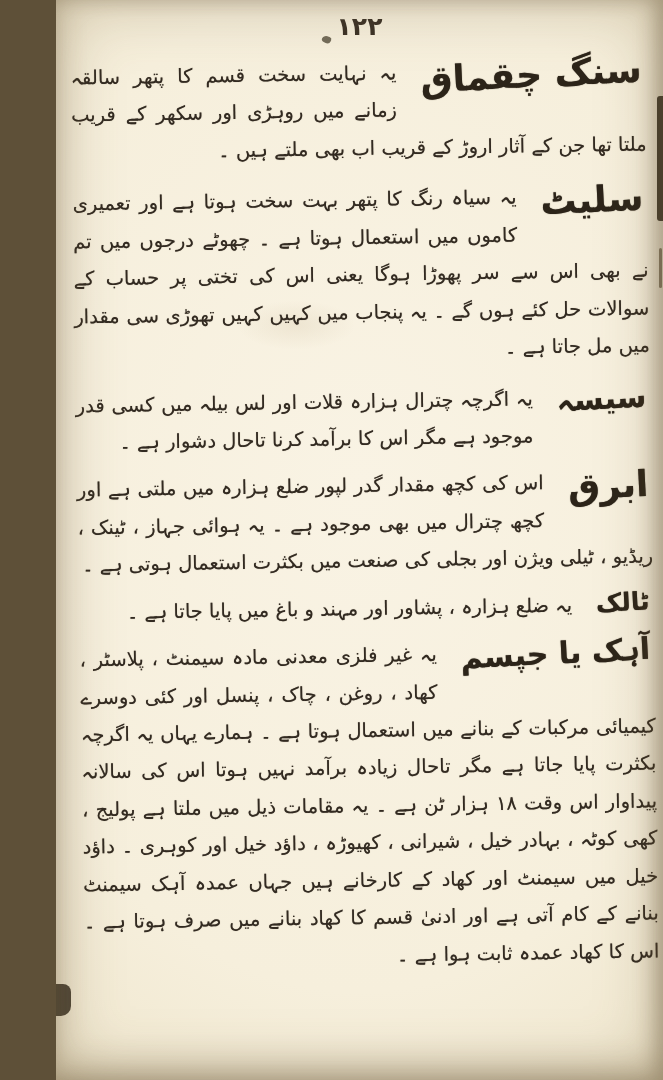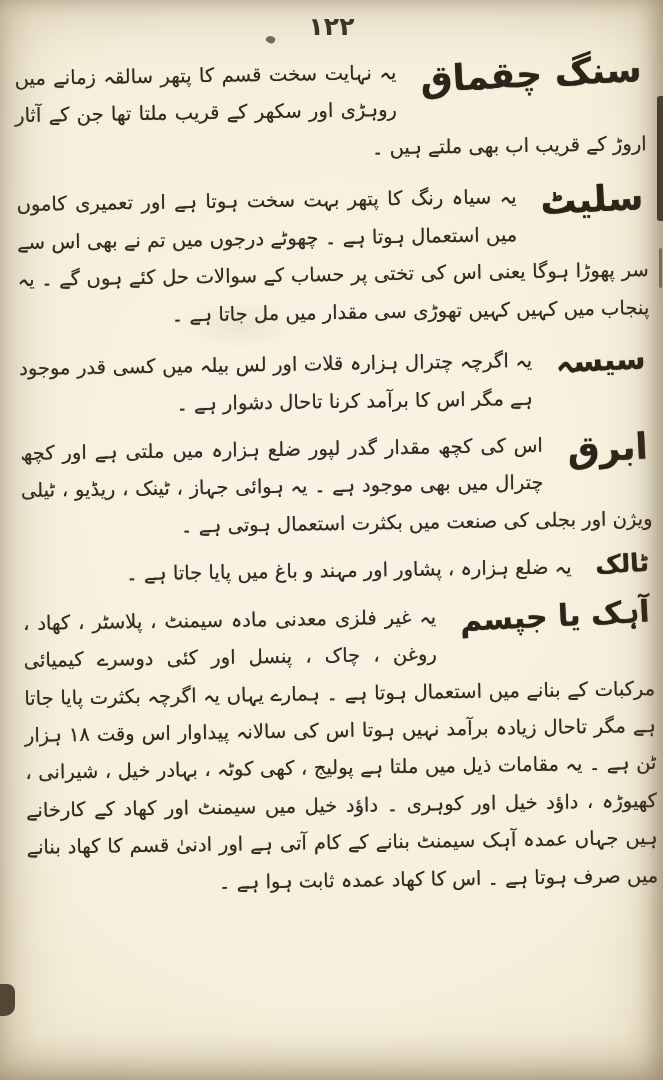--- a/index.html
+++ b/index.html
@@ -9,21 +9,21 @@
   }
   *{margin:0;padding:0;box-sizing:border-box;}
   html,body{width:663px;height:1080px;overflow:hidden;}
   body{
     background:#5e5038;
     font-family:"DejaVu Sans",sans-serif;
     direction:rtl;
   }
   .page{
     position:relative;
-    width:663px;height:1080px;
+    width:607px;height:1080px;
     background:
       radial-gradient(ellipse 120% 90% at 50% 45%,
         #f9f3e4 0%, var(--page-bg) 52%, #efe6cd 76%,
         #e0d2ae 90%, #c4b088 97%, #96814f 100%);
     overflow:hidden;
     color:var(--ink);
   }
   .page::after{ 
     content:"";position:absolute;inset:0;pointer-events:none;
     box-shadow:inset 0 0 60px 8px rgba(120,96,56,.28),

